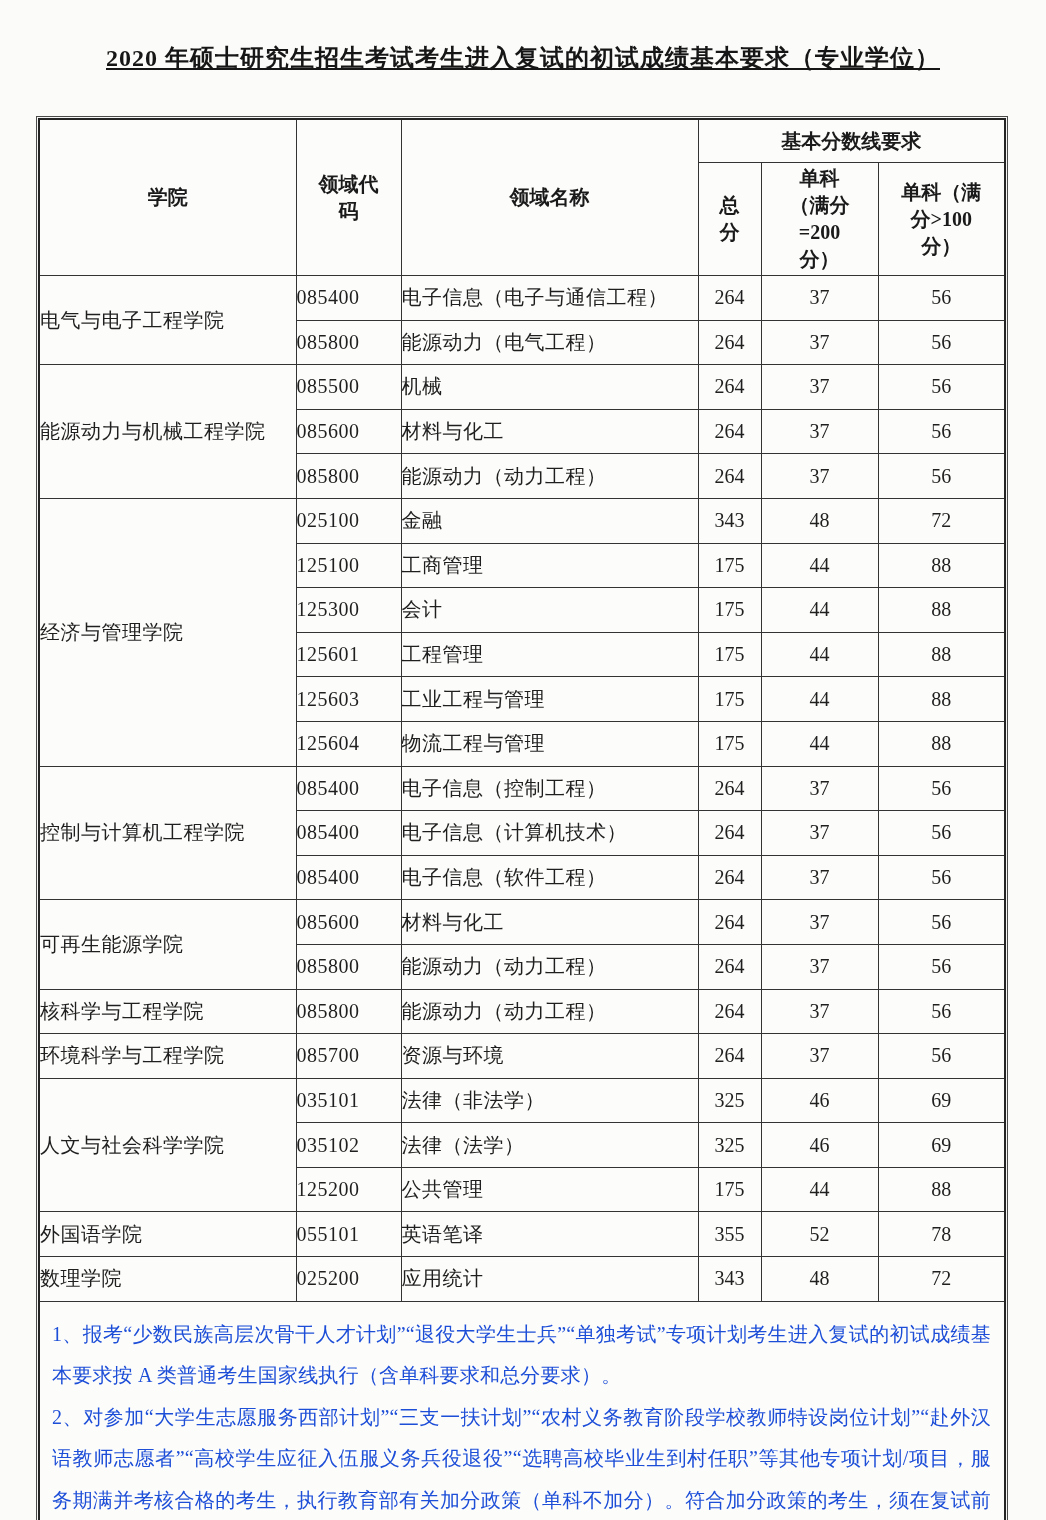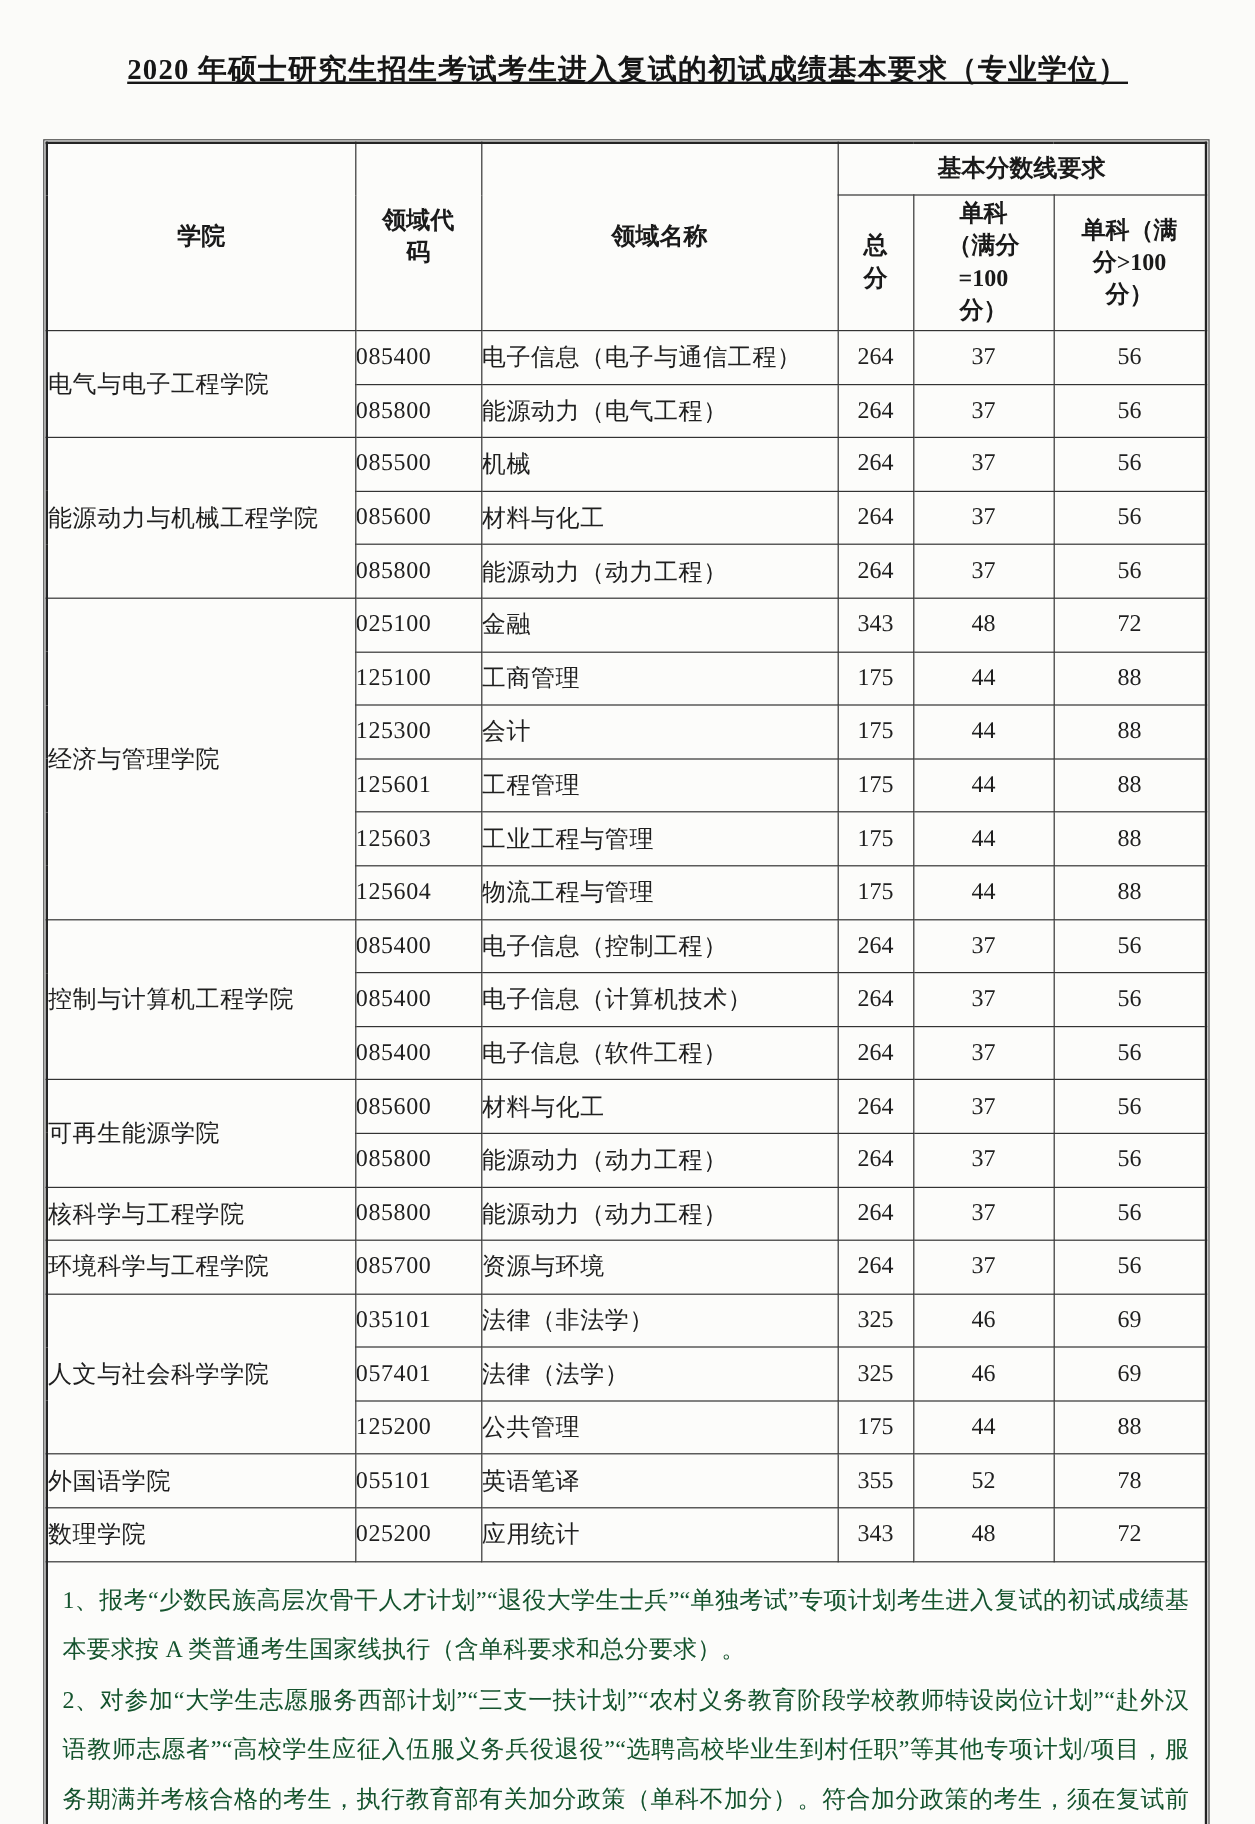--- a/index.html
+++ b/index.html
@@ -69,21 +69,21 @@
   td.num { text-align: center; }
   tfoot td.notes {
     padding: 12px 13px 10px 12px;
     text-align: justify;
     vertical-align: top;
   }
   tfoot td.notes p {
     margin: 0;
     font-size: 20px;
     line-height: 2.08;
-    color: #14532d;
+    color: #1d4ed8;
     letter-spacing: 0.2px;
   }
 </style>
 </head>
 <body>
 
 <div class="page-title">2020 年硕士研究生招生考试考生进入复试的初试成绩基本要求（专业学位）</div>
 
 <div class="score-table-wrap">
   <table class="score-table">
@@ -97,21 +97,21 @@
     </colgroup>
     <thead>
       <tr class="head-row-1">
         <th rowspan="2">学院</th>
         <th rowspan="2">领域代码</th>
         <th rowspan="2">领域名称</th>
         <th colspan="3">基本分数线要求</th>
       </tr>
       <tr class="head-row-2">
         <th>总分</th>
-        <th>单科（满分=100 分）</th>
+        <th>单科（满分=200 分）</th>
         <th>单科（满分&gt;100 分）</th>
       </tr>
     </thead>
     <tbody>
         <tr>
           <td class="college" rowspan="2">电气与电子工程学院</td>
           <td class="code">085400</td>
           <td class="name">电子信息（电子与通信工程）</td>
           <td class="num">264</td>
           <td class="num">37</td>
@@ -244,21 +244,21 @@
         </tr>
         <tr>
           <td class="college" rowspan="3">人文与社会科学学院</td>
           <td class="code">035101</td>
           <td class="name">法律（非法学）</td>
           <td class="num">325</td>
           <td class="num">46</td>
           <td class="num">69</td>
         </tr>
         <tr>
-          <td class="code">057401</td>
+          <td class="code">035102</td>
           <td class="name">法律（法学）</td>
           <td class="num">325</td>
           <td class="num">46</td>
           <td class="num">69</td>
         </tr>
         <tr>
           <td class="code">125200</td>
           <td class="name">公共管理</td>
           <td class="num">175</td>
           <td class="num">44</td>

